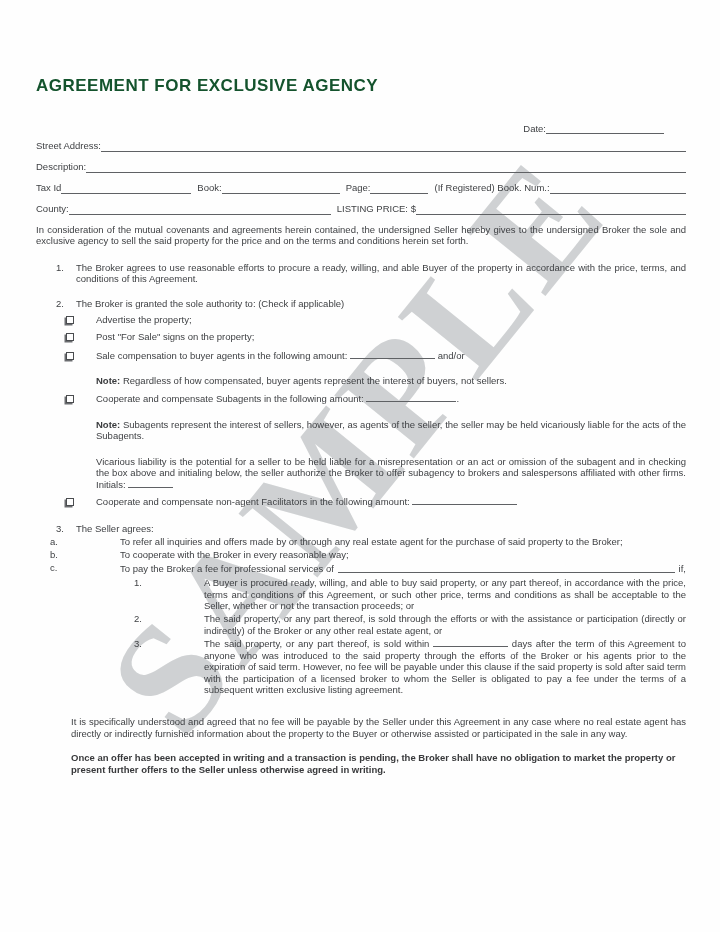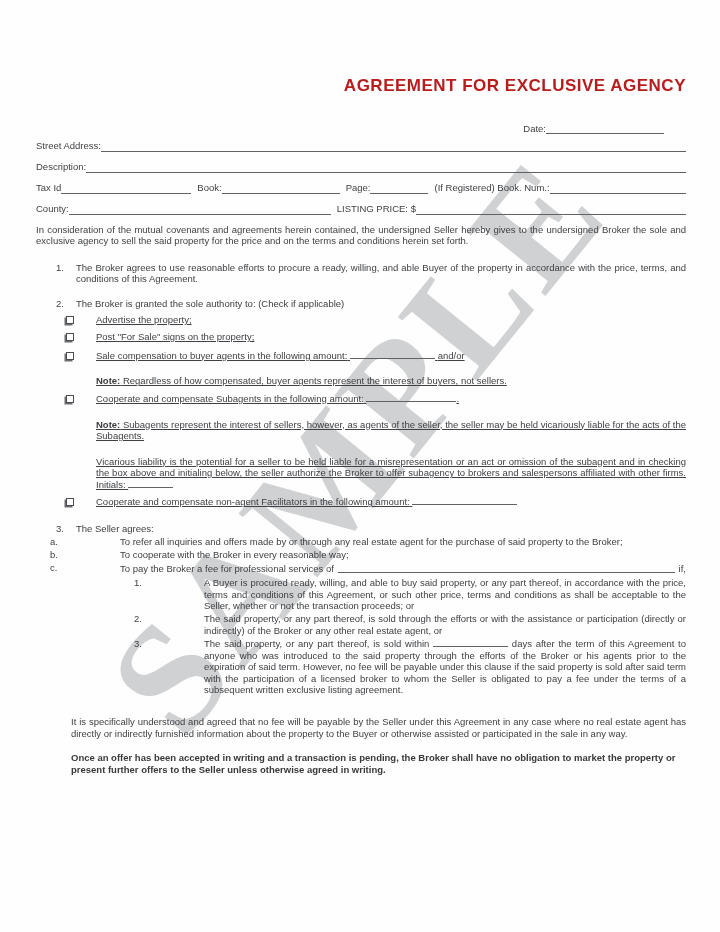--- a/index.html
+++ b/index.html
@@ -28,25 +28,25 @@
     font-weight: bold;
     line-height: 1;
     letter-spacing: 6px;
     color: #aaaeb1;
     opacity: 0.55;
     z-index: 0;
     user-select: none;
   }
   .content { position: relative; z-index: 1; padding: 76px 34px 0 36px; }
   .doc-title {
-    text-align: right;
+    text-align: left;
     font-size: 17px;
     font-weight: bold;
     letter-spacing: 0.5px;
-    color: #b91c1c;
+    color: #14532d;
   }
   .row { display: flex; align-items: center; }
   .date-row { margin-top: 25px; justify-content: flex-end; padding-right: 22px; height: 14px; }
   .lbl { white-space: nowrap; }
   .fill { border-bottom: 1px solid #5f6164; height: 11px; }
   .grow { flex: 1 1 auto; }
   .intro-line { margin-top: 18px; }
   .field-row { height: 21px; }
   .sp { width: 6px; }
   .consideration { margin-top: 4px; text-align: justify; }
@@ -56,21 +56,21 @@
   .cb-list { margin-top: 2px; }
   .cb-row { display: flex; margin-top: 4.5px; }
   .cb-cell { flex: 0 0 30px; margin-left: 30px; padding-top: 1px; }
   .cb-box {
     display: inline-block;
     width: 8px; height: 8px;
     border: 1.2px solid #4a4c4f;
     background: #fefefe;
     box-shadow: -1.5px 1.5px 0 #6b6d70;
   }
-  .cb-body { flex: 1 1 auto; text-align: justify; text-decoration: underline; }
+  .cb-body { flex: 1 1 auto; text-align: justify; }
   .blank-inline { display: inline-block; border-bottom: 1px solid #5f6164; height: 9px; vertical-align: baseline; }
   .w85 { width: 85px; } .w90 { width: 90px; } .w105 { width: 105px; }
   .w75 { width: 75px; } .w45 { width: 45px; } .w118 { width: 118px; }
   .note { margin-top: 14px; text-align: justify; }
   .bold { font-weight: bold; color: #3a3c3e; }
   .sub-letter-row { display: flex; margin-top: 1.5px; }
   .sub-letter { flex: 0 0 26px; margin-left: 14px; }
   .sub-body { flex: 1 1 auto; text-align: justify; margin-left: 44px; }
   .c-line { display: flex; align-items: flex-end; }
   .c-line .fill { margin: 0 4px 1px 4px; }

